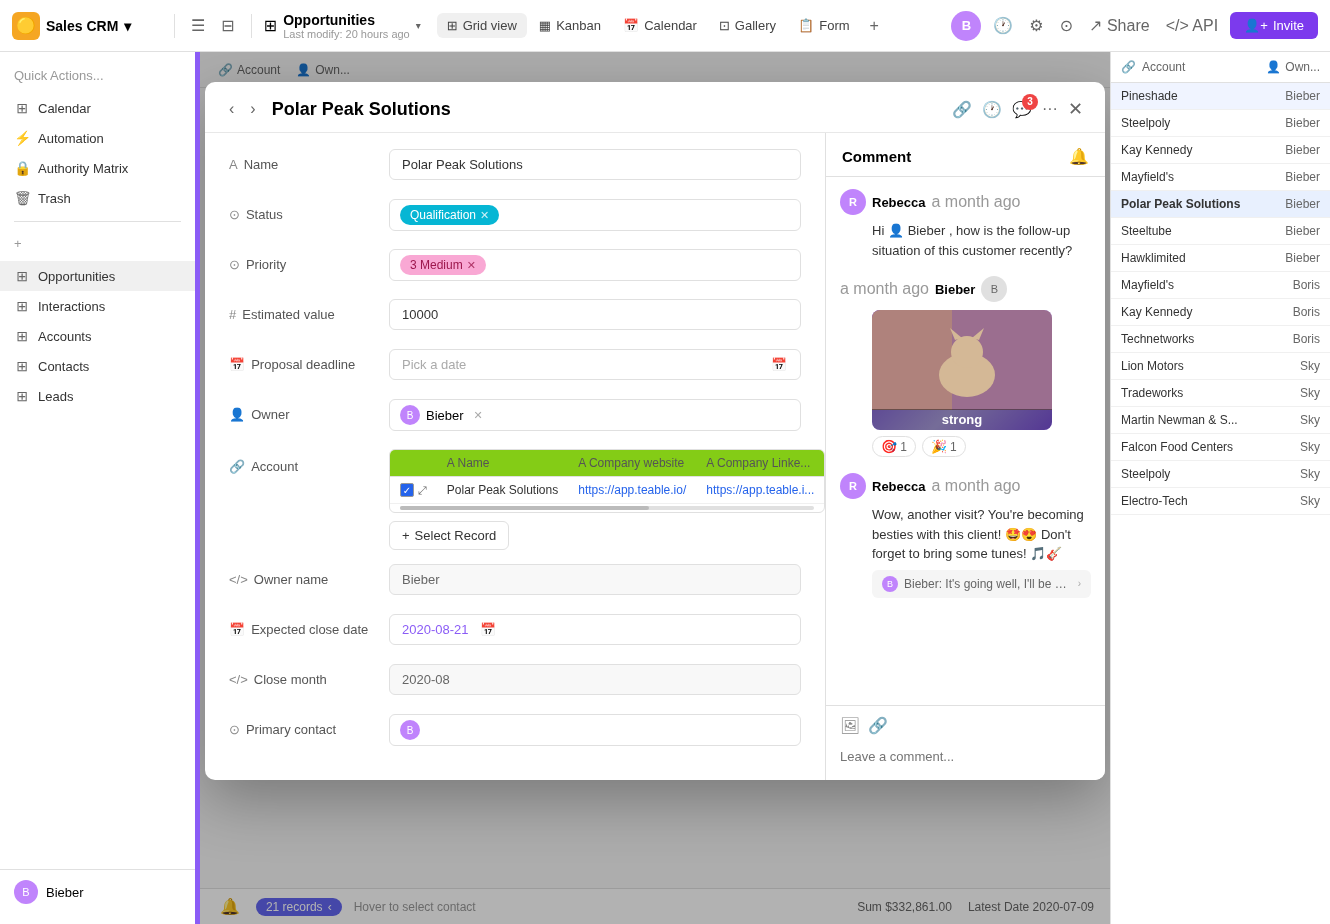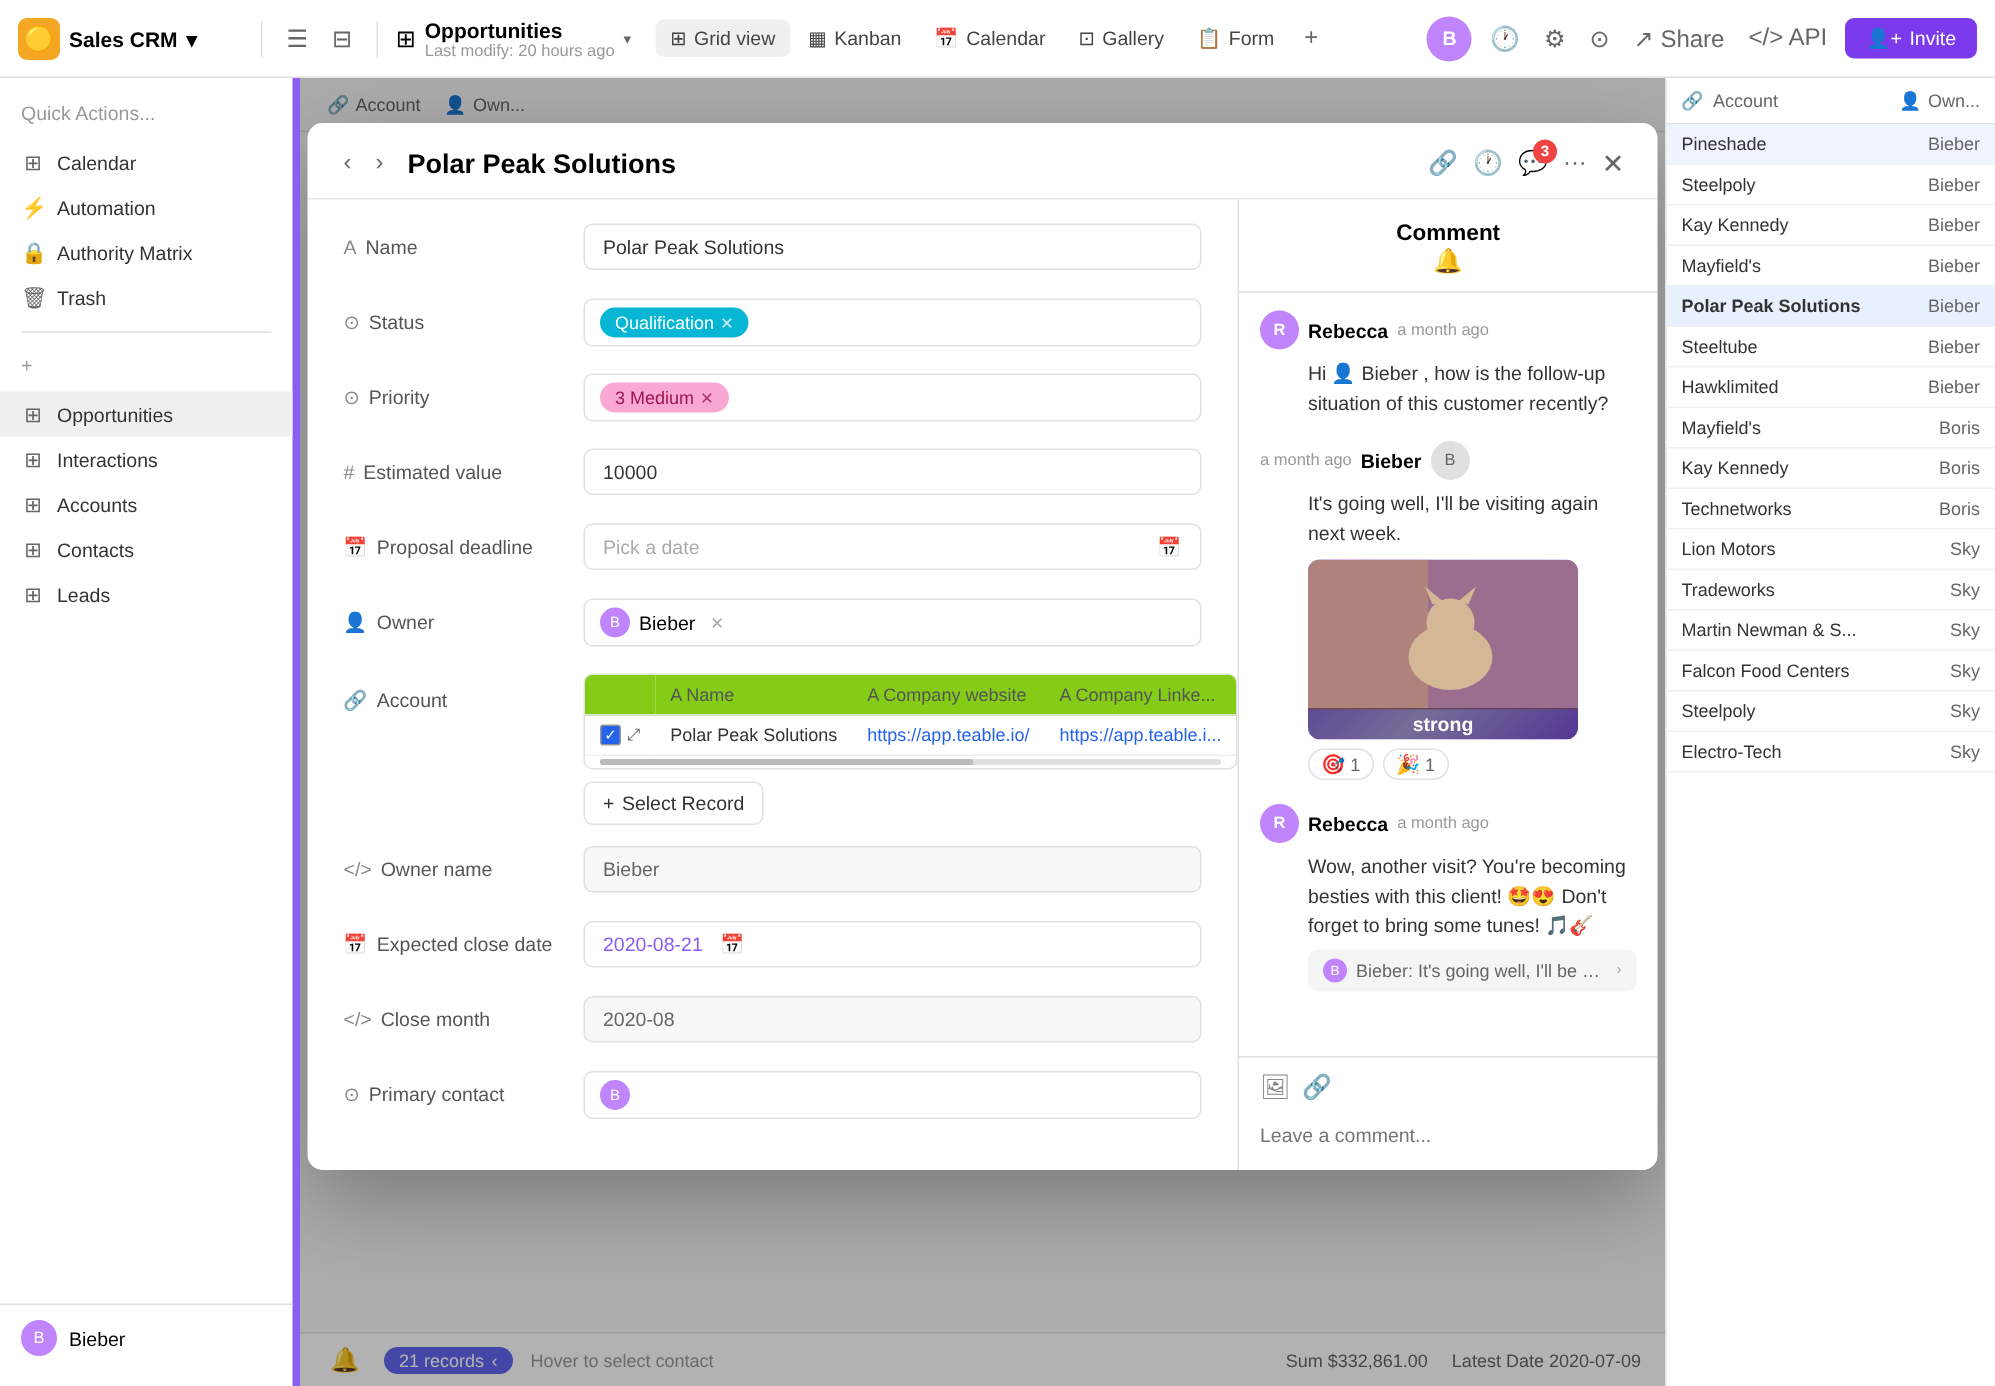--- a/index.html
+++ b/index.html
@@ -291,38 +291,38 @@
     
     .comment-panel {
       width: 280px;
       border-left: 1px solid #e0e0e0;
       display: flex; flex-direction: column;
       background: #fff;
     }
     .comment-header {
       padding: 14px 16px 10px;
       border-bottom: 1px solid #e0e0e0;
-      display: flex; align-items: center; justify-content: space-between; flex-direction: column;
+      display: flex; align-items: center; justify-content: space-between;
     }
     .comment-title { font-size: 15px; font-weight: 600; }
     .bell-icon { cursor: pointer; font-size: 16px; color: #666; }
     .comments-list {
       flex: 1; overflow-y: auto; padding: 12px 14px;
     }
     .comment-item { margin-bottom: 16px; }
     .comment-meta {
       display: flex; align-items: center; gap: 6px; margin-bottom: 6px;
     }
     .comment-avatar {
       width: 26px; height: 26px; border-radius: 50%; background: #c084fc;
       display: flex; align-items: center; justify-content: center;
       color: #fff; font-size: 11px; font-weight: 600; flex-shrink: 0;
     }
     .comment-author { font-weight: 600; font-size: 13px; }
-    .comment-time { font-size: 11px; color: #999; }
+    .comment-time { font-size: 16px; color: #999; }
     .comment-text { font-size: 13px; color: #333; line-height: 1.5; margin-left: 32px; }
     .comment-image {
       margin-left: 32px; margin-top: 8px;
       width: 180px; height: 120px;
       border-radius: 8px; overflow: hidden; background: #3b82f6;
       position: relative;
     }
     .cat-image-placeholder {
       width: 100%; height: 100%;
       background: linear-gradient(135deg, #7c3aed 0%, #a78bfa 40%, #c4b5fd 60%, #8b5cf6 100%);
@@ -741,21 +741,20 @@
                 </div>
                 <div class="comment-text">Hi 👤 Bieber , how is the follow-up situation of this customer recently?</div>
               </div>
 
               <div class="comment-item">
                 <div class="comment-bieber-line">
                   <span class="comment-time">a month ago</span>
                   <span class="comment-author">Bieber</span>
                   <div class="comment-bieber-avatar">B</div>
                 </div>
-                <div class="comment-text">It's going well, I'll be visiting again next week.</div>
                 <div class="comment-image">
                   <div class="cat-image-placeholder">
 
                     <svg width="180" height="100" style="position:absolute;top:0;left:0;" viewBox="0 0 180 100" xmlns="http://www.w3.org/2000/svg">
                       <rect width="180" height="100" fill="#9b6e8f"></rect>
                       <rect x="0" y="0" width="80" height="100" fill="#c4956a" opacity="0.5"></rect>
 
                       <ellipse cx="95" cy="65" rx="28" ry="22" fill="#d4b896"></ellipse>
                       <circle cx="95" cy="42" r="16" fill="#d4b896"></circle>
 

